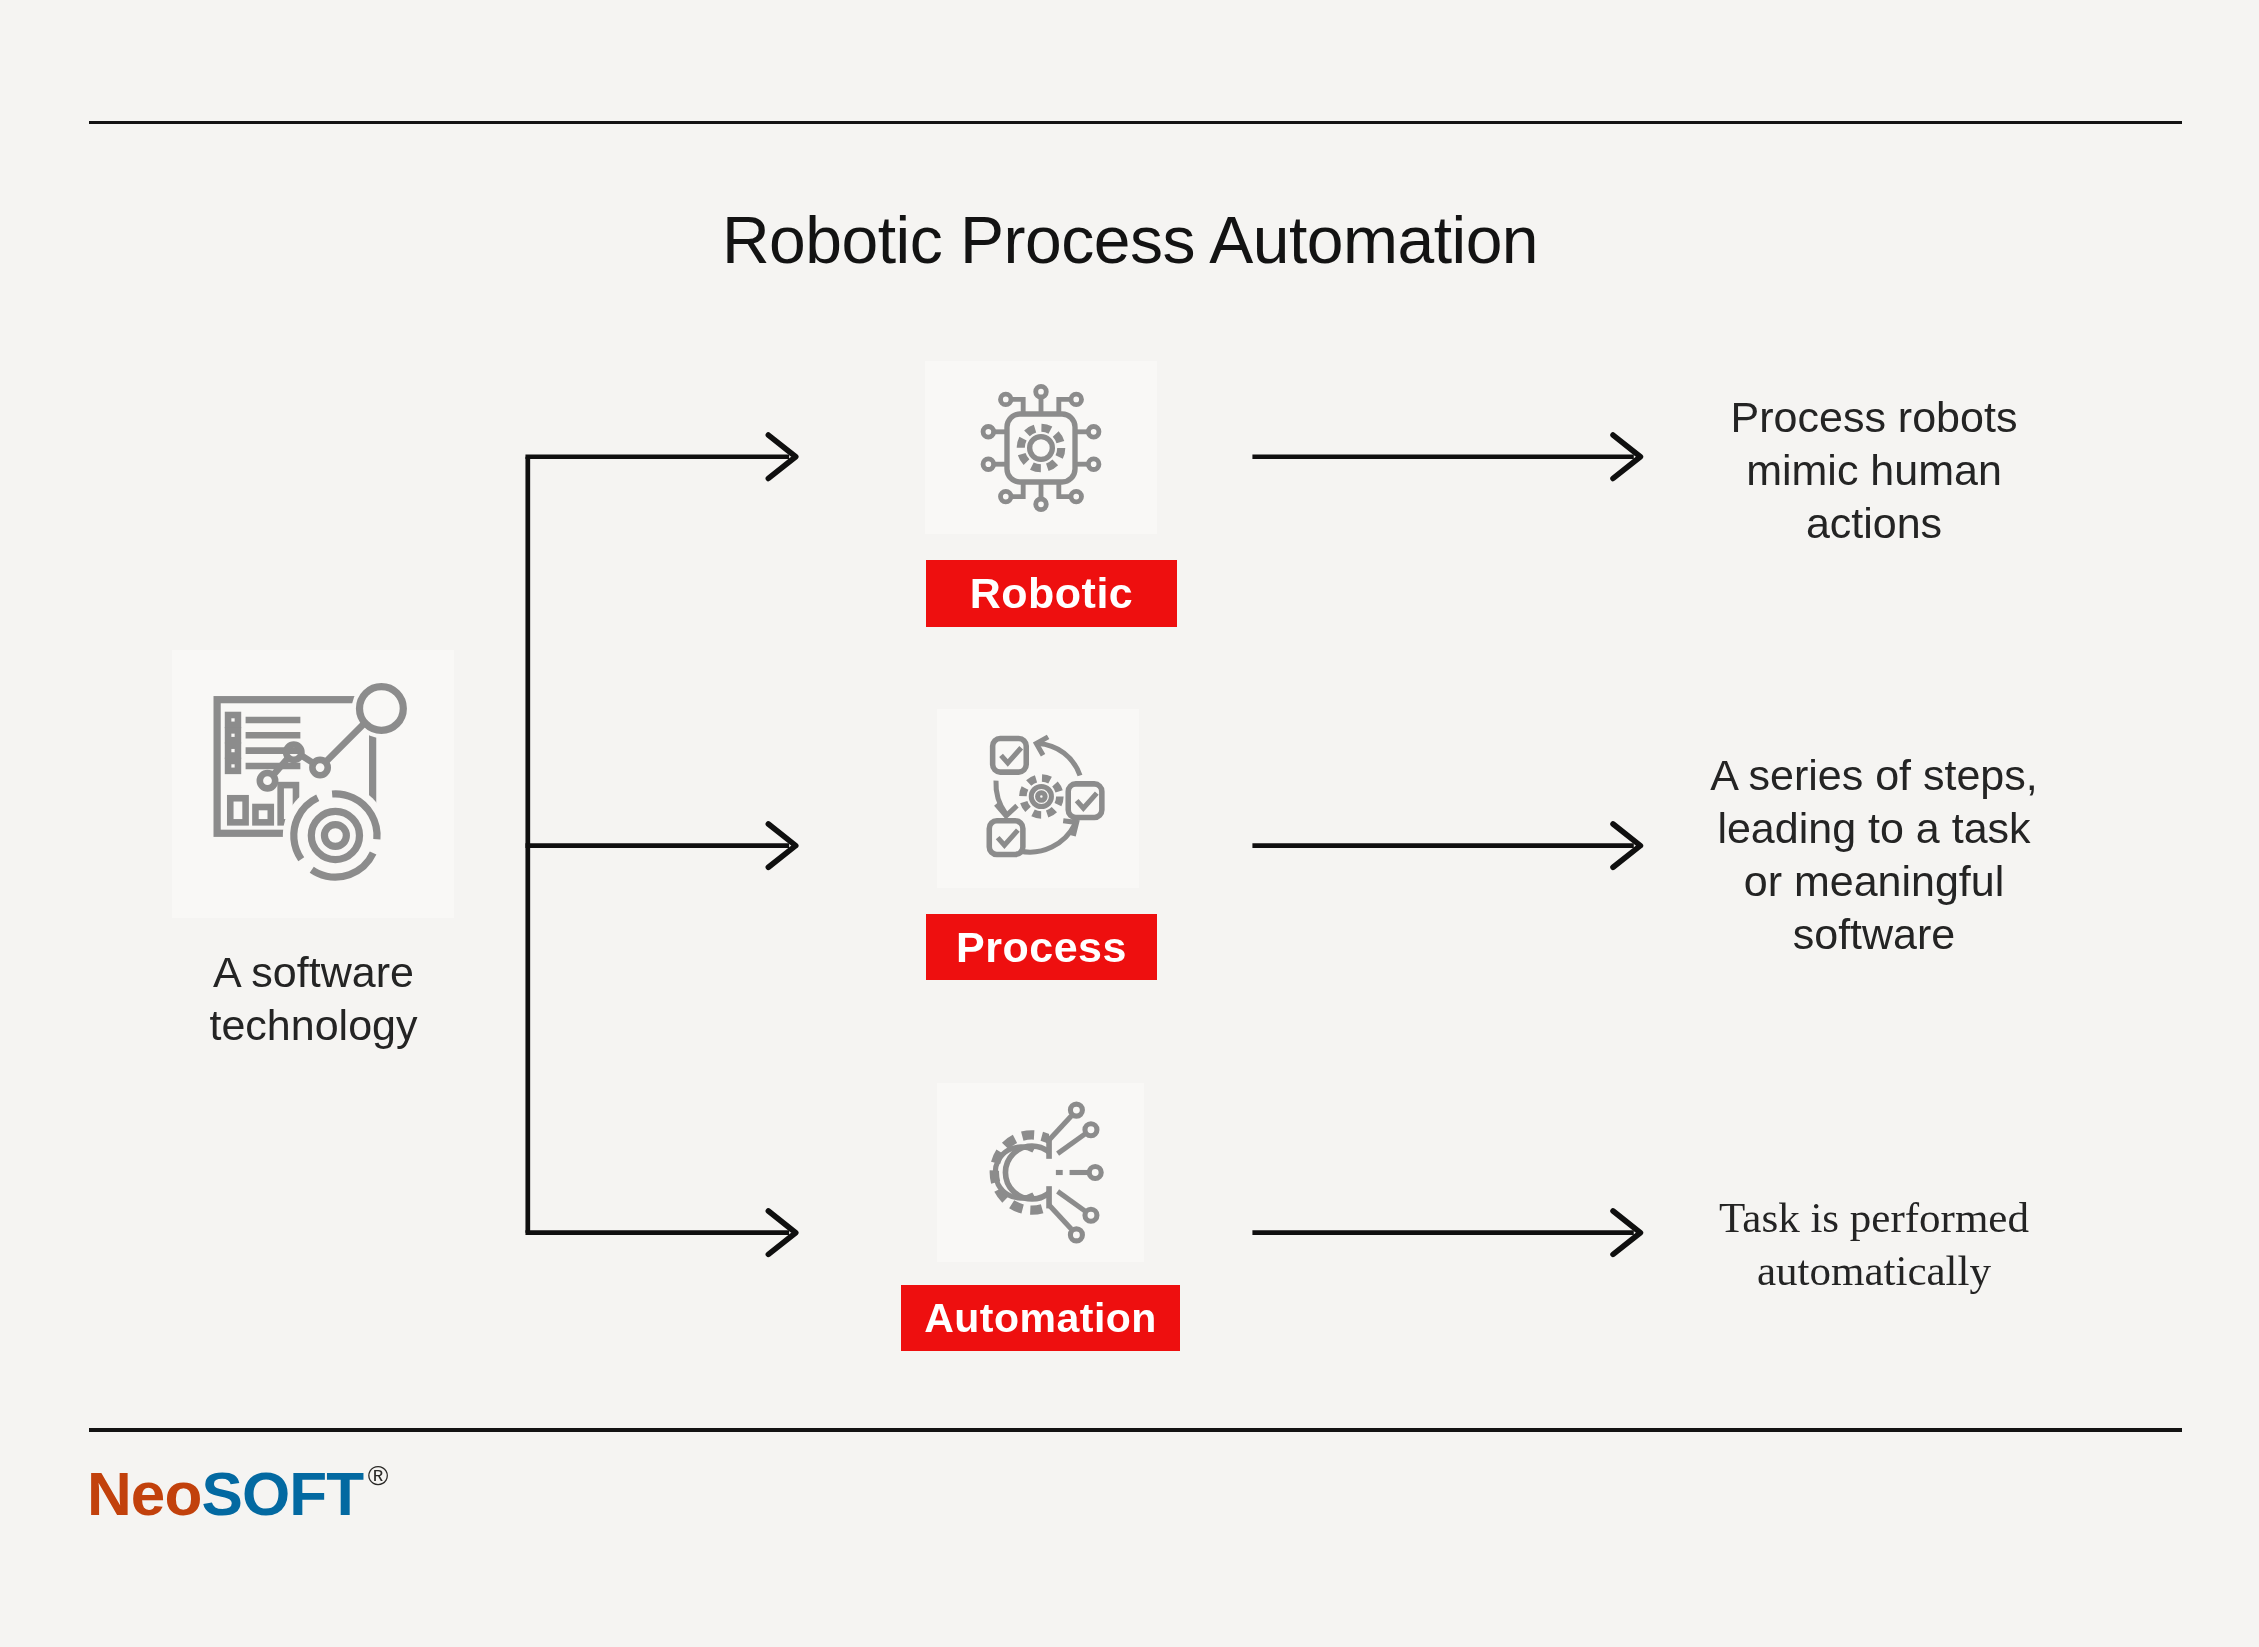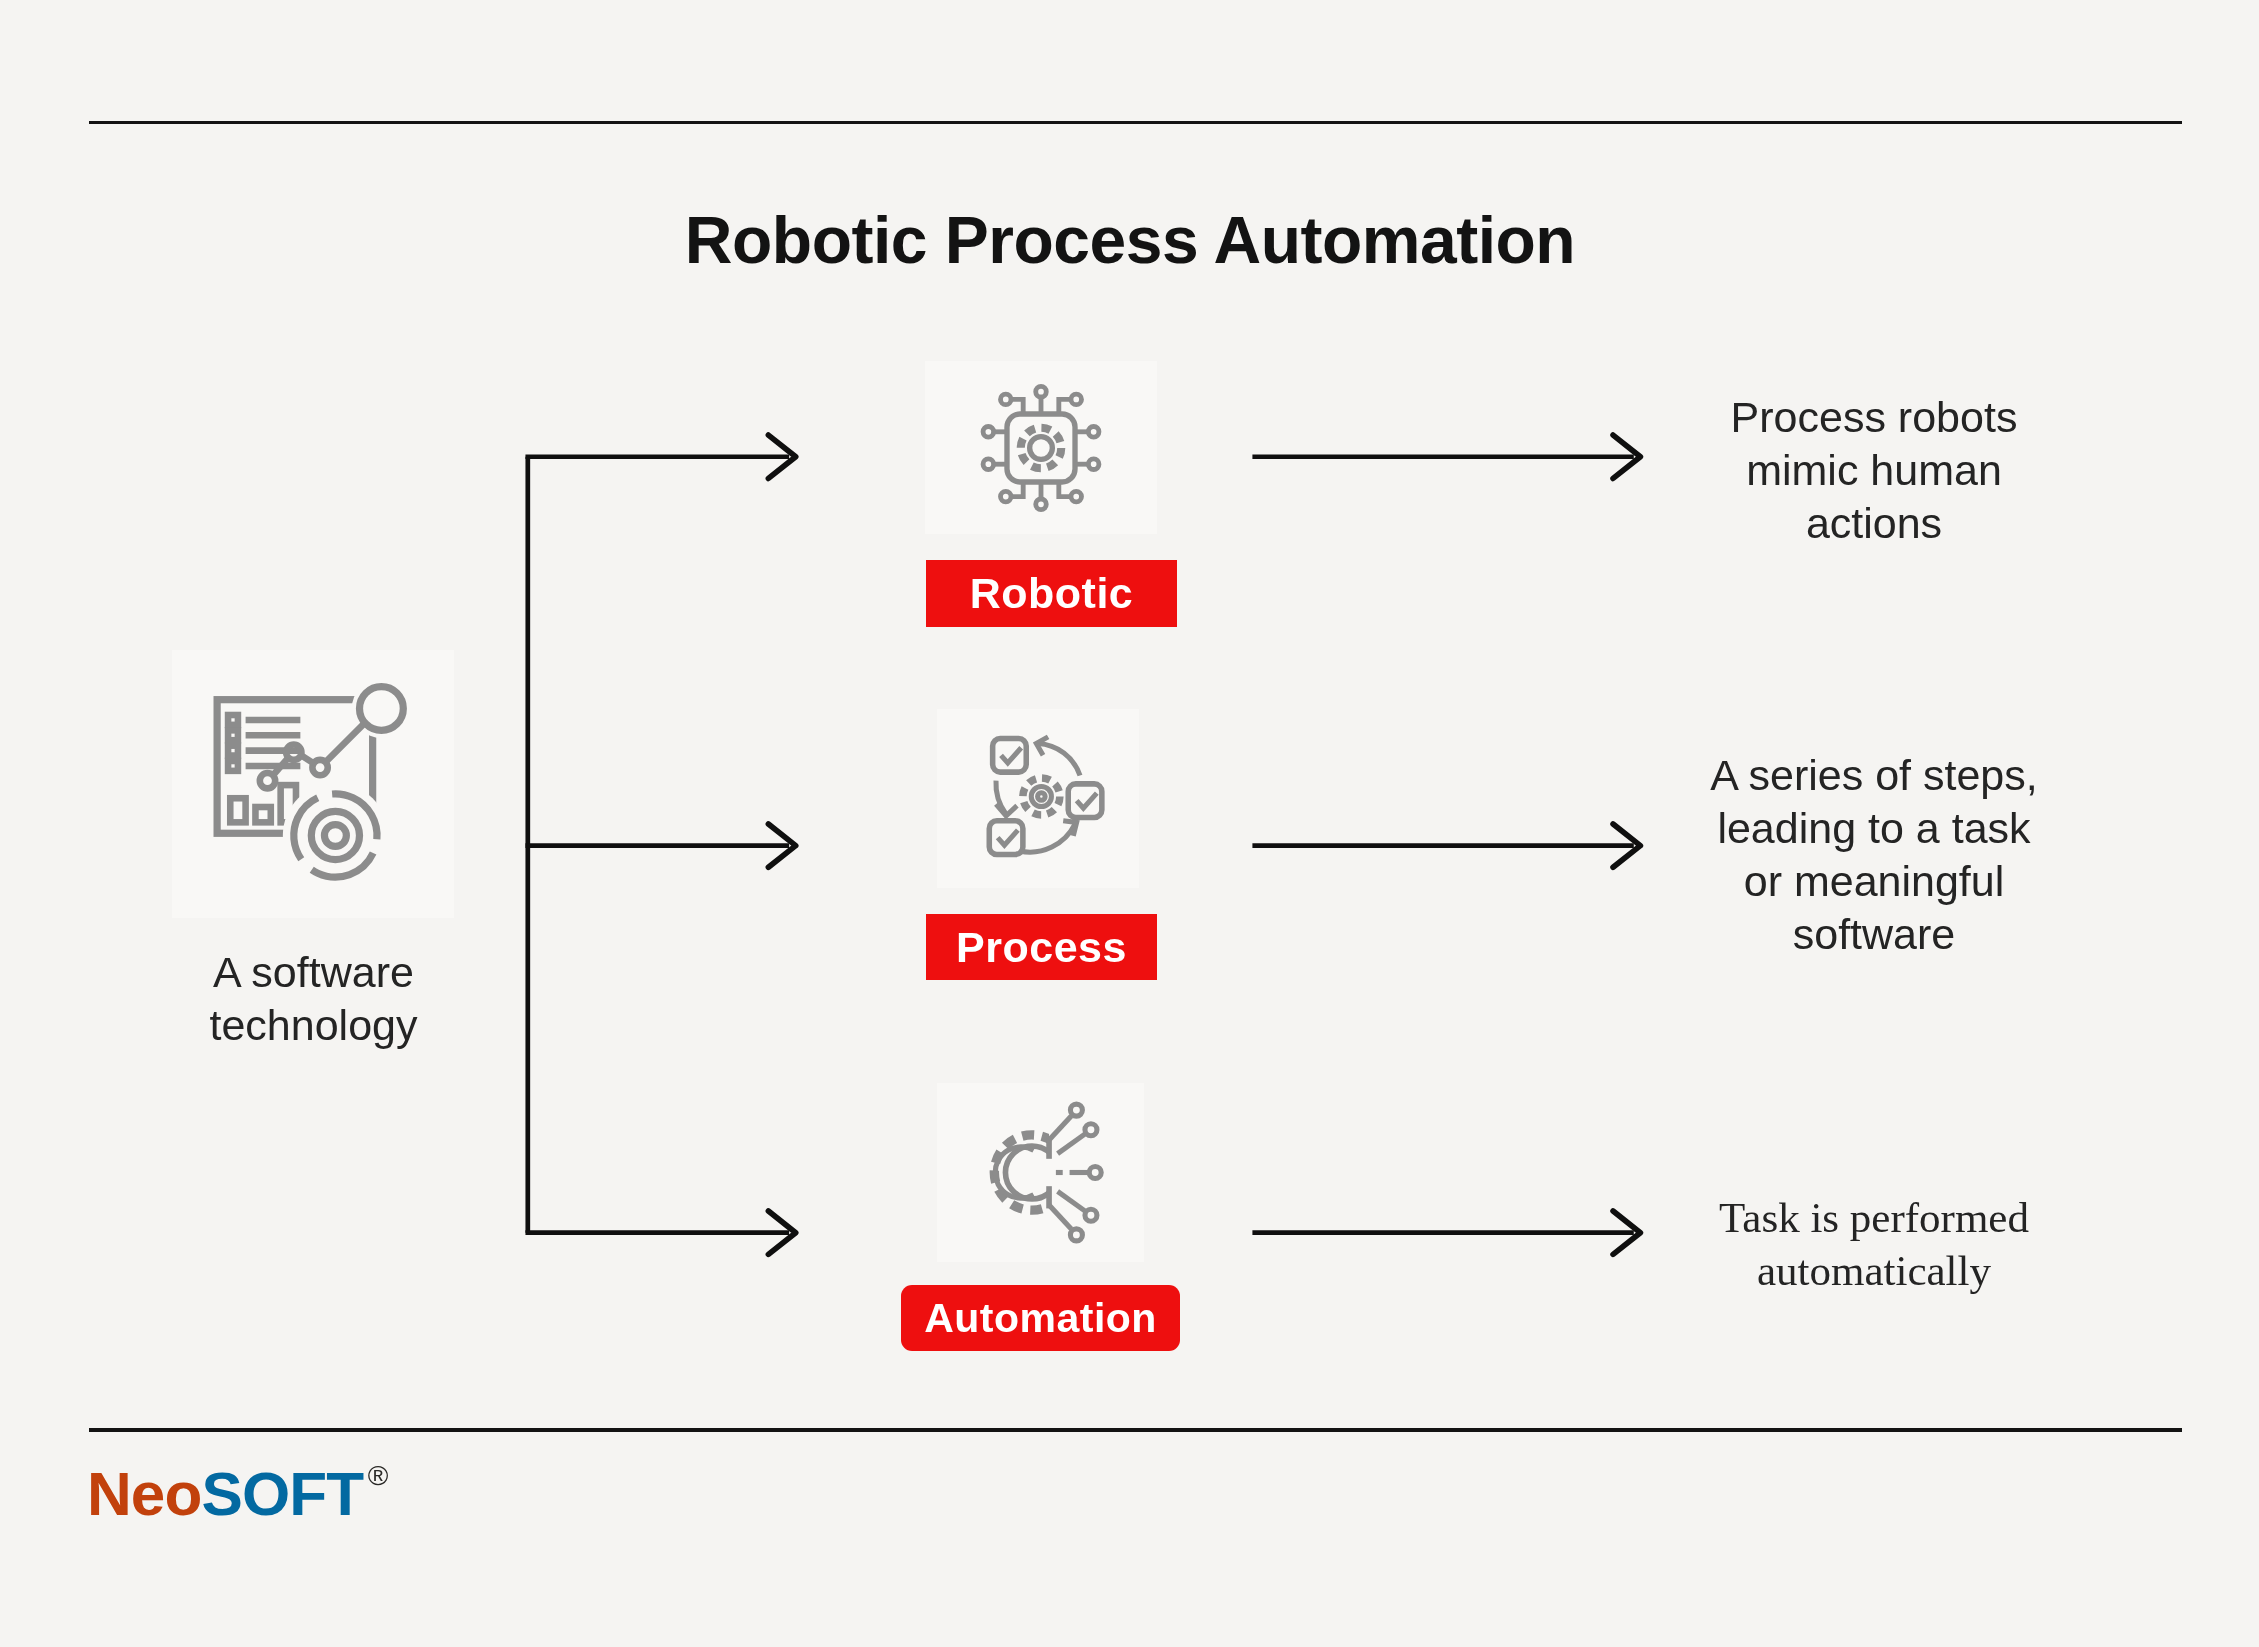--- a/index.html
+++ b/index.html
@@ -8,36 +8,36 @@
     background:#f5f4f2;
     font-family:"Liberation Sans","DejaVu Sans",sans-serif;
     color:#242424;
   }
   .abs{position:absolute;}
   .rule{background:#131313;}
   #rule-top{left:89px;top:121px;width:2093px;height:2.8px;}
   #rule-bottom{left:89px;top:1428px;width:2093px;height:3.8px;}
   #title{
     left:0;top:202px;width:2260px;text-align:center;
-    font-size:66px;font-weight:700;letter-spacing:-0.5px;color:#131313;
+    font-size:66px;font-weight:400;letter-spacing:-0.5px;color:#131313;
   }
   .tile{
     background:#f9f8f6;display:flex;align-items:center;justify-content:center;
   }
   #source-tile{left:172px;top:650px;width:282px;height:268px;}
   #tile-robotic{left:925px;top:361px;width:232px;height:173px;}
   #tile-process{left:937px;top:709px;width:202px;height:179px;}
   #tile-automation{left:937px;top:1083px;width:207px;height:179px;}
   .red-label{
     display:flex;align-items:center;justify-content:center;
     color:#ffffff;font-weight:600;font-size:43px;letter-spacing:0.5px;
   }
   #label-robotic{left:926px;top:560px;width:251px;height:67px;}
   #label-process{left:926px;top:914px;width:231px;height:66px;}
-  #label-automation{left:901px;top:1285px;width:279px;height:66px;font-size:41px;border-radius:11px;}
+  #label-automation{left:901px;top:1285px;width:279px;height:66px;font-size:41px;}
   .body-text{
     text-align:center;font-size:43px;font-weight:500;line-height:53px;
     white-space:pre-line;color:#242424;
   }
   #source-label{left:125px;top:946px;width:377px;}
   #desc-robotic{left:1601px;top:391px;width:546px;}
   #desc-process{left:1601px;top:749px;width:546px;}
   #desc-automation{left:1601px;top:1191px;width:546px;font-family:Liberation Serif, serif;}
   #connectors{left:0;top:0;pointer-events:none;}
   #connectors path{fill:none;stroke:#0f0f0f;}

